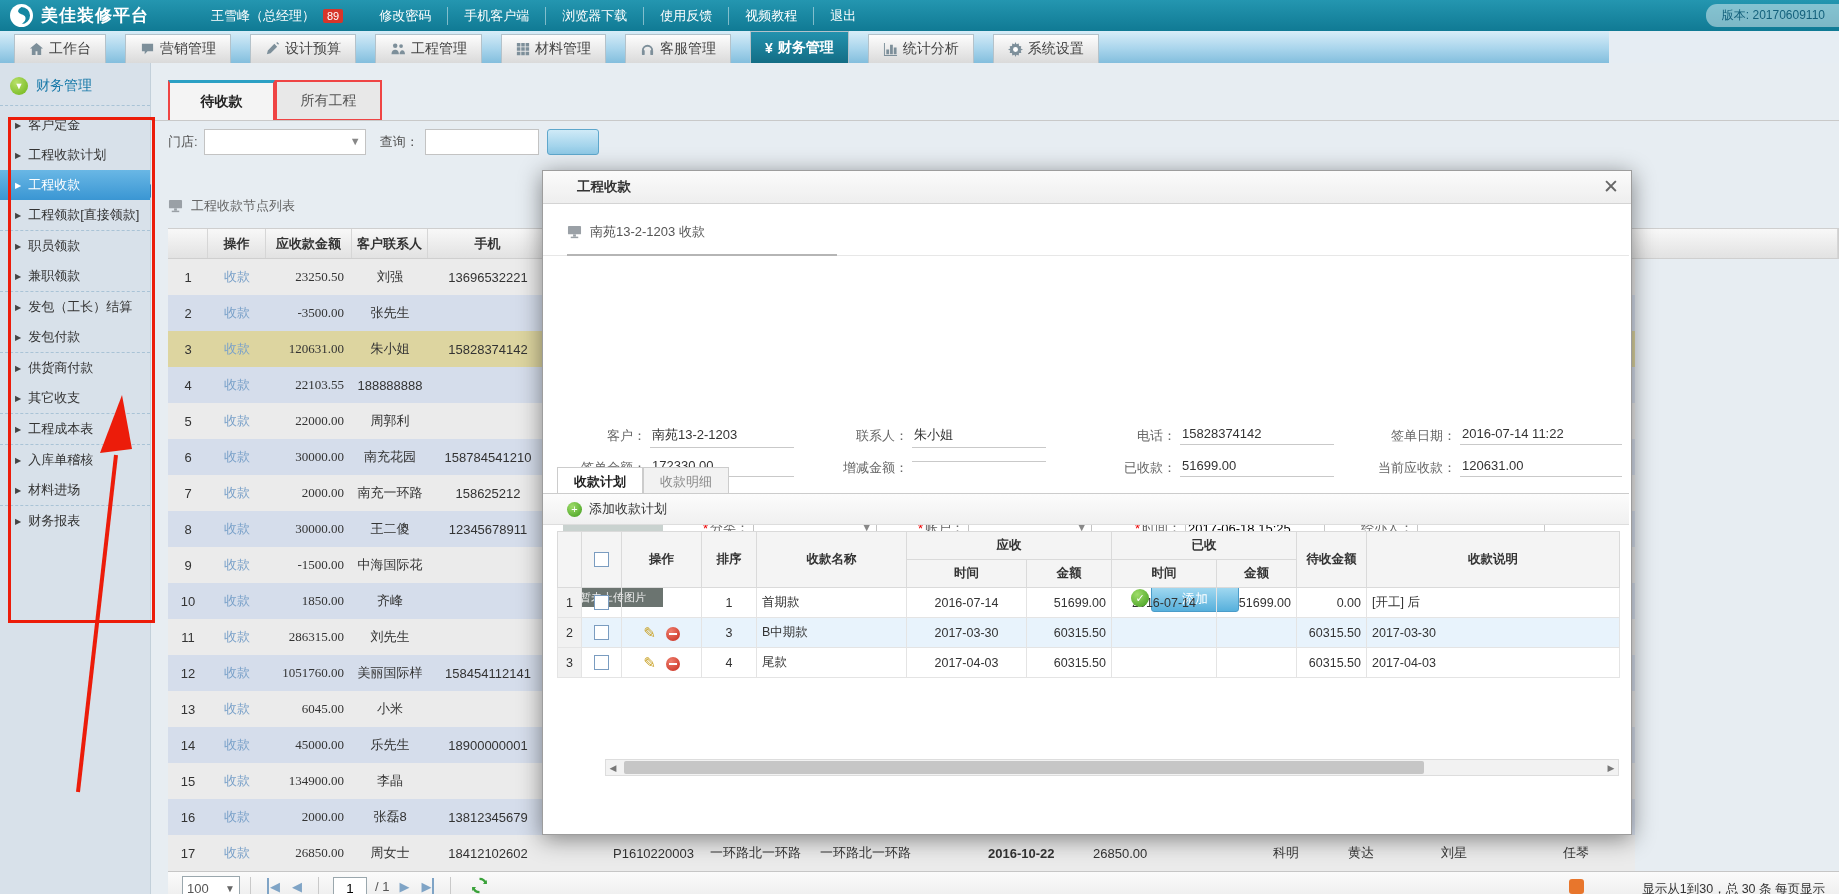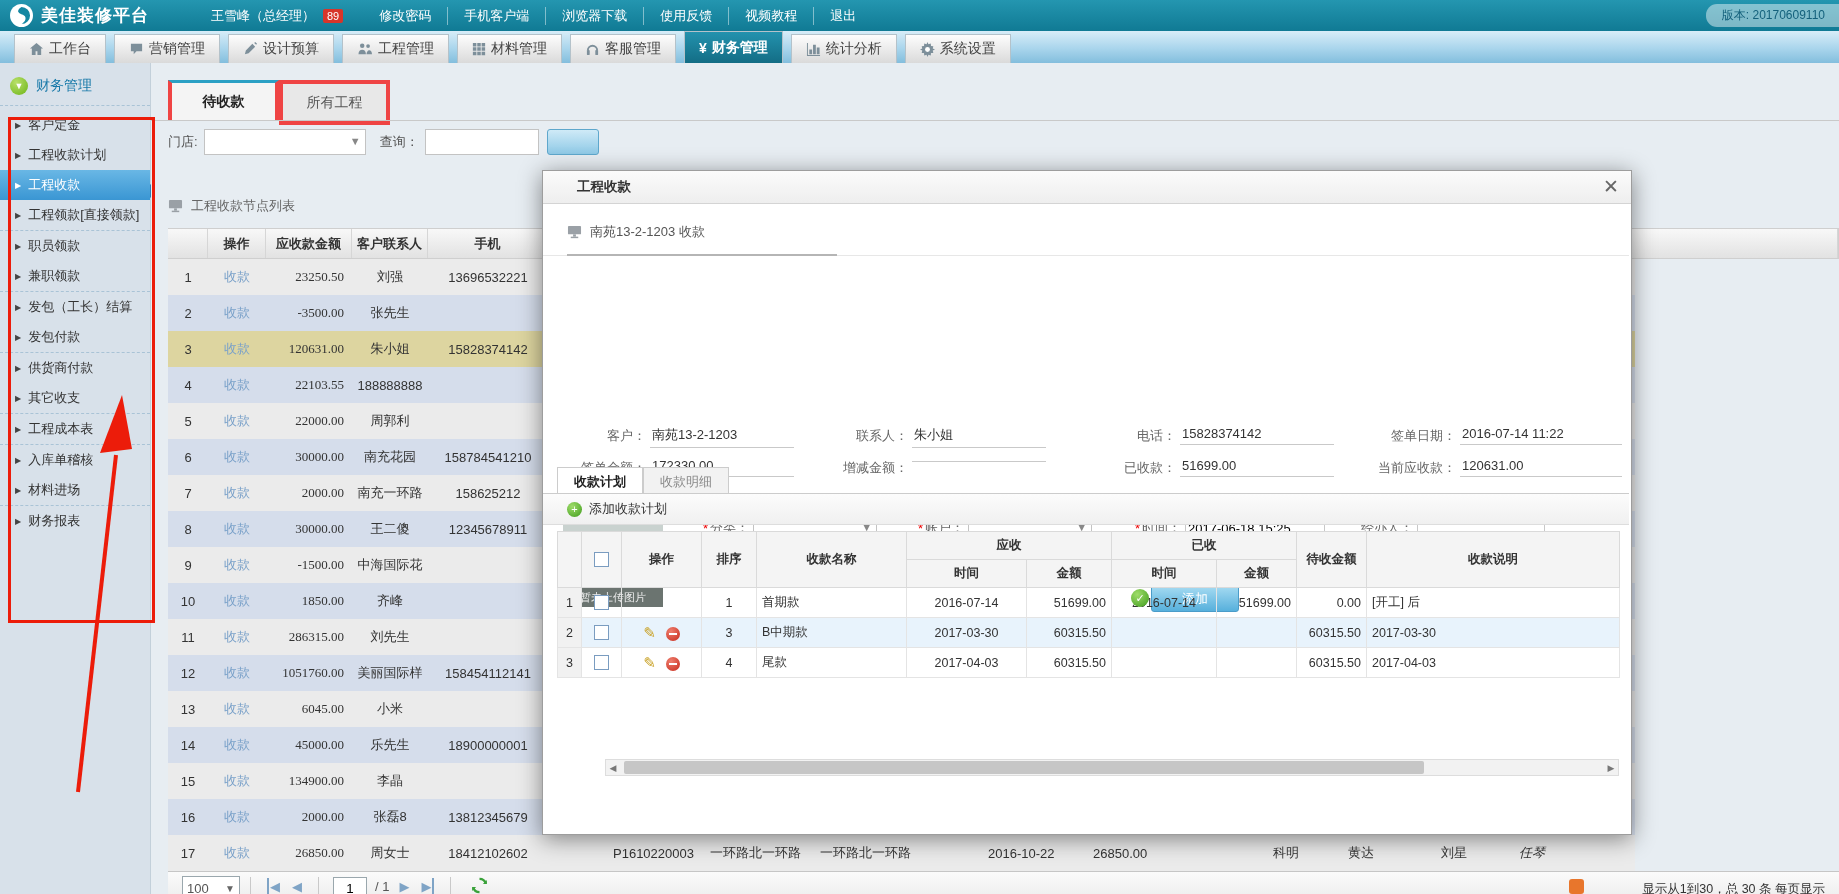--- a/index.html
+++ b/index.html
@@ -13,23 +13,23 @@
   #logo svg{position:absolute;left:2px;top:2px;}
   #brand{font-size:17px;font-weight:bold;letter-spacing:1px;}
   #userline{margin-left:62px;display:flex;align-items:center;font-size:13px;}
   #badge{background:#d7352a;color:#fff;font-size:11px;padding:1px 4px;border-radius:2px;margin-left:8px;}
   .topmenu{display:flex;align-items:center;margin-left:20px;}
   .topmenu .tm{padding:0 16px;border-left:1px solid rgba(255,255,255,.45);cursor:pointer;white-space:nowrap;}
   .topmenu .tm:first-child{border-left:none;}
   #version{position:absolute;right:0;top:4px;background:rgba(255,255,255,.45);color:#14617c;
            font-size:12px;padding:3px 14px 3px 16px;border-radius:11px 0 0 11px;}
   
-  #navstrip{left:0;top:31px;width:1839px;height:32px;
+  #navstrip{left:0;top:31px;width:1609px;height:32px;
             background:linear-gradient(180deg,#d8edf8 0%,#a9d5ec 55%,#83bedd 100%);
-            border-bottom:1px solid #8fb6cc;display:flex;align-items:flex-end;}
+            border-bottom:1px solid #8fb6cc;display:flex;align-items:flex-end;gap:11px;}
   .navtab{height:28px;margin:0 4px;padding:0 14px;display:flex;align-items:center;gap:5px;
           background:linear-gradient(180deg,#fdfdfd,#dadada);border:1px solid #b4c2ca;border-bottom:none;
           color:#444;font-size:14px;cursor:pointer;white-space:nowrap;}
   .navtab .ic{color:#7d8f9a;display:inline-flex;line-height:0;font-size:14px;font-style:normal;}
   .navtab.active{background:linear-gradient(180deg,#2392ae,#136d85);color:#fff;font-weight:bold;height:31px;}
   .navtab.active .ic{color:#fff;}
   .navtab:first-child{margin-left:14px;}
   
   #sidebar{left:0;top:63px;width:150px;height:831px;background:#d8e1ea;border-right:1px solid #c3d0da;}
   #side-head{display:flex;align-items:center;gap:8px;padding:14px 0 6px 10px;color:#1678a8;font-size:14px;}
@@ -43,21 +43,21 @@
   #side-list{border-top:1px dashed #a9c3d6;margin-top:4px;padding-top:4px;}
   #side-notch{left:150px;top:184px;width:0;height:0;border-top:7px solid transparent;border-bottom:7px solid transparent;border-left:8px solid #2e7fb5;}
   
   #anno-rect{left:8px;top:117px;width:141px;height:500px;border:3px solid #ec1c0a;z-index:60;pointer-events:none;}
   #anno-arrow{left:0;top:63px;z-index:60;pointer-events:none;}
   
   #content{left:151px;top:63px;width:1688px;height:831px;background:#e7edf2;}
   
   .mtabs{position:absolute;left:17px;top:17px;display:flex;}
   .mtab{width:103px;height:37px;display:flex;align-items:center;justify-content:center;font-size:14px;
-        background:#e8e8e8;border:4px solid #ef4444;color:#555;cursor:pointer;}
+        background:#e8e8e8;border:2px solid #ef4444;color:#555;cursor:pointer;}
   .mtab.active{background:#f4f4f4;border-top:3px solid #2ba0c4;border-bottom:none;font-weight:bold;color:#222;}
   #tabline{position:absolute;left:0;top:57px;width:1688px;border-bottom:1px solid #c9c9c9;}
   
   #querypanel{position:absolute;left:17px;top:58px;width:570px;height:70px;}
   #qp-head{height:28px;display:flex;align-items:center;border-bottom:1px solid #d7d7d7;color:#666;}
   #qp-title{position:absolute;left:0;width:570px;text-align:center;font-size:13px;color:#666;}
   .scr-ic{margin-left:13px;line-height:0;z-index:2;}
   #qp-row{display:flex;align-items:center;margin-top:8px;color:#555;}
   .combo{height:24px;background:#fff;border:1px solid #c3c3c3;position:relative;}
   .combo .dda{position:absolute;right:4px;top:5px;color:#888;font-size:11px;}
@@ -514,26 +514,26 @@
           <div class="g-c w-num">17</div>
           <div class="g-c w-op">
             <a class="oplink">收款</a>
           </div>
           <div class="g-c w-amt">26850.00</div>
           <div class="g-c w-ct">周女士</div>
           <div class="g-c w-ph">18412102602</div>
           <span class="ex" style="left: 445px;">P1610220003</span>
           <span class="ex" style="left: 542px;">一环路北一环路</span>
           <span class="ex" style="left: 652px;">一环路北一环路</span>
-          <span class="ex" style="left: 820px;">2016-10-22</span>
+          <span class="ex" style="left: 820px; font-weight: bold;">2016-10-22</span>
           <span class="ex" style="left: 925px;">26850.00</span>
           <span class="ex" style="left: 1105px;">科明</span>
           <span class="ex" style="left: 1180px;">黄达</span>
           <span class="ex" style="left: 1255px; margin-left: 18px;">刘星</span>
-          <span class="ex" style="left: 1351px; font-style: italic;">任琴</span>
+          <span class="ex" style="left: 1395px;">任琴</span>
         </div>
       </div>
   </div>
 
   <div id="pager">
     <span id="psize">
       <span>100</span>
         <span class="dda">▼</span>
     </span>
     <span class="pgsep"></span>

